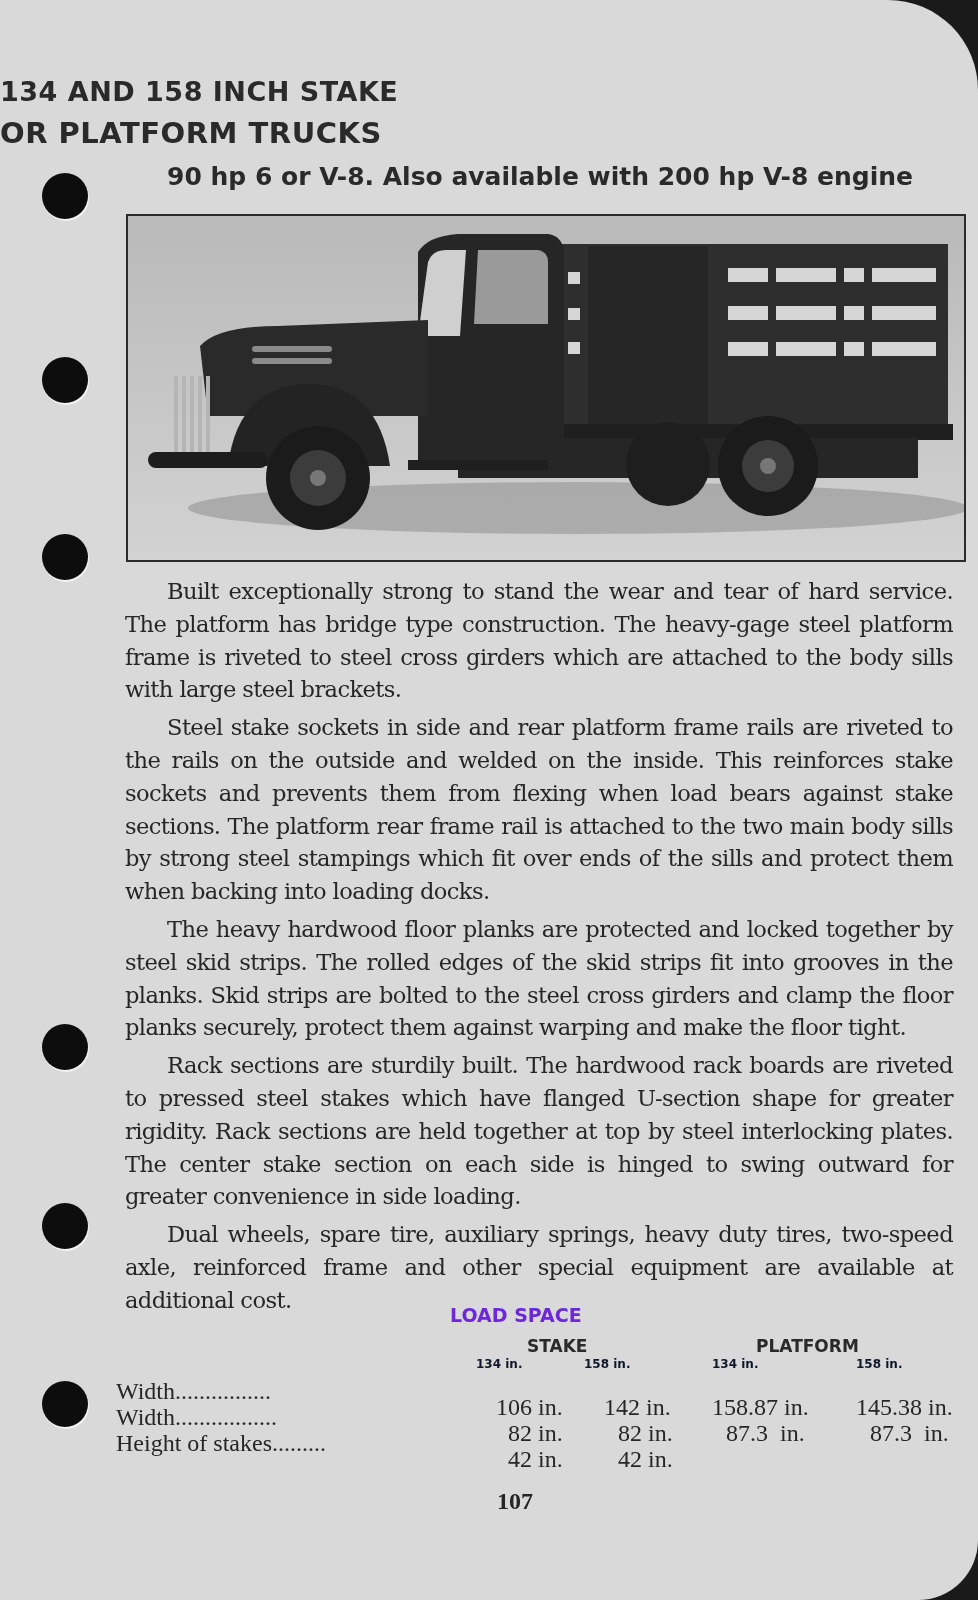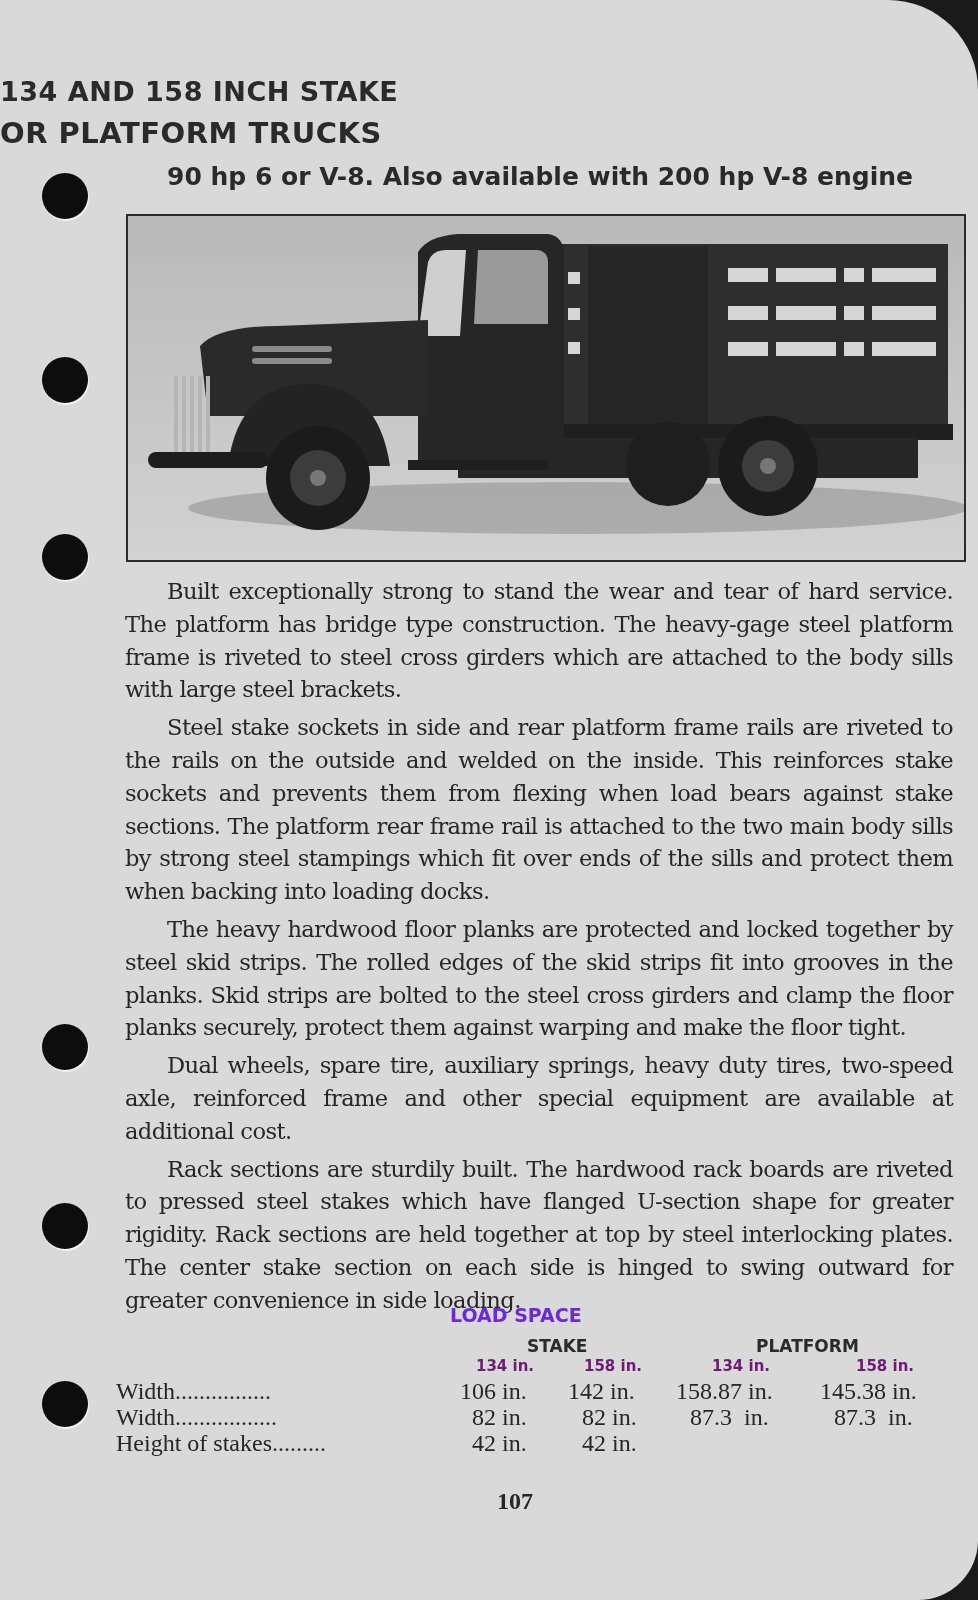--- a/index.html
+++ b/index.html
@@ -53,29 +53,29 @@
     font-weight: bold; font-size: 19px; color: #6d28d9;
   }
   .grp {
     position: absolute; top: 1336px;
     font-family: "DejaVu Sans", "Liberation Sans", sans-serif;
     font-weight: bold; font-size: 17px; color: #2a2a2a;
   }
   .sub {
     position: absolute; top: 1357px;
     font-family: "DejaVu Sans", "Liberation Sans", sans-serif;
-    font-weight: bold; font-size: 15px; color: #701a75;
+    font-weight: bold; font-size: 12px; color: #0f172a;
   }
   .row {
     position: absolute; left: 116px; width: 830px; height: 26px;
     font-family: "Liberation Serif", "DejaVu Serif", serif;
     font-size: 24px; color: #262626;
   }
   .row .lbl { position: absolute; left: 0; top: 0; white-space: nowrap; }
-  .row .cell { position: absolute; top: 0; white-space: nowrap; text-align: right; }
+  .row .cell { position: absolute; top: 16px; white-space: nowrap; text-align: right; margin-left: 36px; }
   .pg {
     position: absolute; top: 1488px; left: 0; width: 1030px; text-align: center;
     font-family: "Liberation Serif", "DejaVu Serif", serif;
     font-weight: bold; font-size: 24px; color: #262626;
   }
 </style>
 </head>
 <body>
 
 <div class="page">
@@ -159,22 +159,22 @@
       <circle cx="640" cy="250" r="50" fill="#1b1b1b"></circle>
       <circle cx="640" cy="250" r="26" fill="#3c3c3c"></circle>
       <circle cx="640" cy="250" r="8" fill="#777"></circle>
     </svg>
   </div>
 
   <div class="body-text">
     <p>Built exceptionally strong to stand the wear and tear of hard service. The platform has bridge type construction. The heavy-gage steel platform frame is riveted to steel cross girders which are attached to the body sills with large steel brackets.</p>
     <p>Steel stake sockets in side and rear platform frame rails are riveted to the rails on the outside and welded on the inside. This reinforces stake sockets and prevents them from flexing when load bears against stake sections. The platform rear frame rail is attached to the two main body sills by strong steel stampings which fit over ends of the sills and protect them when backing into loading docks.</p>
     <p>The heavy hardwood floor planks are protected and locked together by steel skid strips. The rolled edges of the skid strips fit into grooves in the planks. Skid strips are bolted to the steel cross girders and clamp the floor planks securely, protect them against warping and make the floor tight.</p>
+    <p>Rack sections are sturdily built. The hardwood rack boards are riveted to pressed steel stakes which have flanged U-section shape for greater rigidity. Rack sections are held together at top by steel interlocking plates. The center stake section on each side is hinged to swing outward for greater convenience in side loading.</p>
     <p>Dual wheels, spare tire, auxiliary springs, heavy duty tires, two-speed axle, reinforced frame and other special equipment are available at additional cost.</p>
-    <p>Rack sections are sturdily built. The hardwood rack boards are riveted to pressed steel stakes which have flanged U-section shape for greater rigidity. Rack sections are held together at top by steel interlocking plates. The center stake section on each side is hinged to swing outward for greater convenience in side loading.</p>
   </div>
 
   <div class="ls-title">LOAD SPACE</div>
   <div class="grp" style="left:527px">STAKE</div>
   <div class="grp" style="left:756px">PLATFORM</div>
 
   <div class="sub" style="left:476px">134 in.</div>
   <div class="sub" style="left:584px">158 in.</div>
   <div class="sub" style="left:712px">134 in.</div>
   <div class="sub" style="left:856px">158 in.</div>

